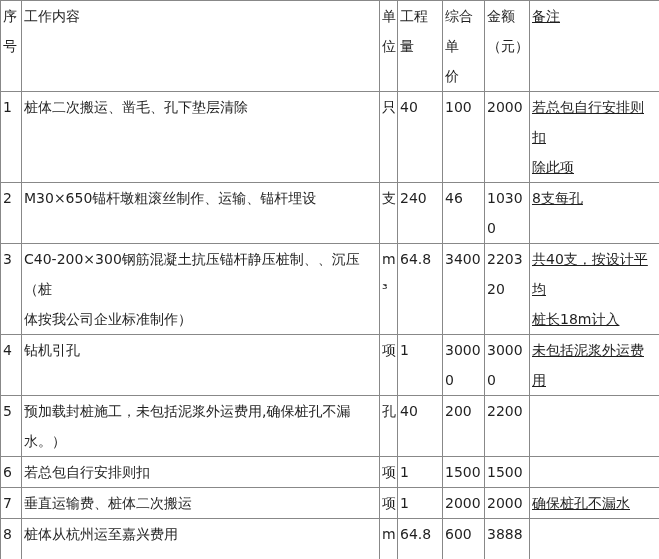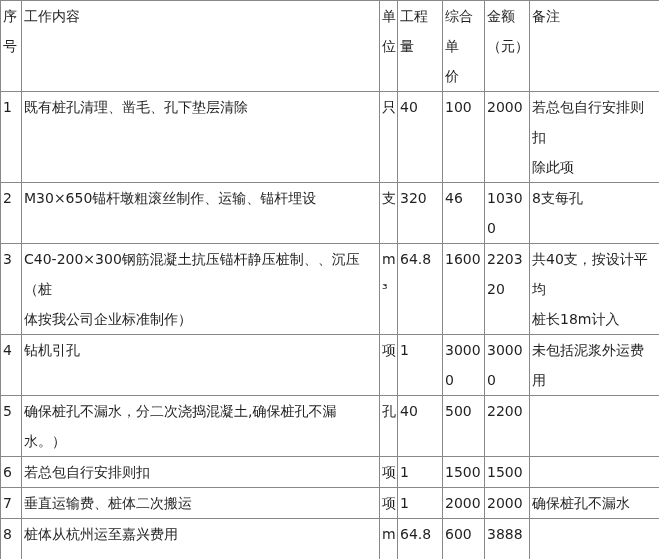--- a/index.html
+++ b/index.html
@@ -22,21 +22,21 @@
     text-align: left;
     font-weight: normal;
     padding: 0 2px;
     line-height: 30px;
     white-space: pre-line;
     word-break: break-all;
     overflow: hidden;
   }
   
   table.quote th:last-child,
-  table.quote td:last-child { border-right: 0; }
+  table.quote td:last-child { border-right: 0; text-decoration: underline; }
   table.quote tbody tr:last-child td { border-bottom: 0; }
 
   col.c-no    { width: 21px; }
   col.c-work  { width: 358px; }
   col.c-unit  { width: 18px; }
   col.c-qty   { width: 45px; }
   col.c-price { width: 42px; }
   col.c-amt   { width: 45px; }
   col.c-note  { width: 130px; }
 </style>
@@ -64,67 +64,67 @@
       <th>综合单
 价</th>
       <th>金额
 （元）</th>
       <th>备注</th>
     </tr>
   </thead>
   <tbody>
   <tr>
     <td>1</td>
-    <td>既有桩孔清理、凿毛、孔下垫层清除</td>
+    <td>桩体二次搬运、凿毛、孔下垫层清除</td>
     <td>只</td>
     <td>40</td>
     <td>100</td>
     <td>2000</td>
     <td>若总包自行安排则扣
 除此项</td>
   </tr>
 
   <tr>
     <td>2</td>
     <td>M30×650锚杆墩粗滚丝制作、运输、锚杆埋设</td>
     <td>支</td>
-    <td>320</td>
+    <td>240</td>
     <td>46</td>
     <td>10300</td>
     <td>8支每孔</td>
   </tr>
 
   <tr>
     <td>3</td>
     <td>C40-200×300钢筋混凝土抗压锚杆静压桩制、、沉压（桩
 体按我公司企业标准制作）</td>
     <td>m³</td>
     <td>64.8</td>
-    <td>1600</td>
+    <td>3400</td>
     <td>220320</td>
     <td>共40支，按设计平均
 桩长18m计入</td>
   </tr>
 
   <tr>
     <td>4</td>
     <td>钻机引孔</td>
     <td>项</td>
     <td>1</td>
     <td>30000</td>
     <td>30000</td>
     <td>未包括泥浆外运费用</td>
   </tr>
 
   <tr>
     <td>5</td>
-    <td>确保桩孔不漏水，分二次浇捣混凝土,确保桩孔不漏水。）</td>
+    <td>预加载封桩施工，未包括泥浆外运费用,确保桩孔不漏水。）</td>
     <td>孔</td>
     <td>40</td>
-    <td>500</td>
+    <td>200</td>
     <td>2200</td>
     <td></td>
   </tr>
 
   <tr>
     <td>6</td>
     <td>若总包自行安排则扣</td>
     <td>项</td>
     <td>1</td>
     <td>1500</td>

